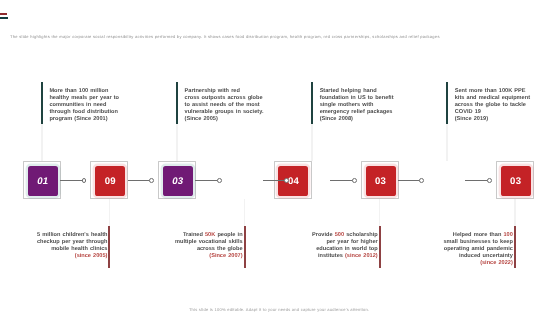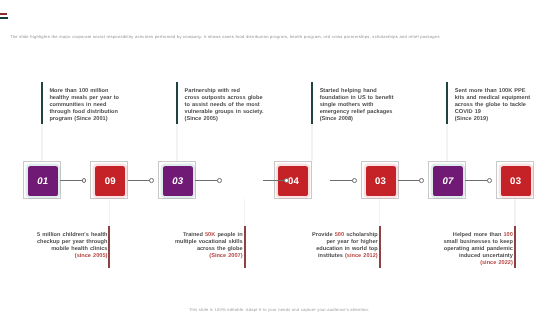--- a/index.html
+++ b/index.html
@@ -99,23 +99,20 @@
       </div>
       <div class="conn" style="left: 262.78px; top: 179.85px; width: 23.9px;"></div>
       <div class="dot" style="left: 284.28px; top: 177.8px;"></div>
       <div class="conn" style="left: 330.34px; top: 179.85px; width: 23.9px;"></div>
       <div class="dot" style="left: 351.84px; top: 177.8px;"></div>
       <div class="node red" style="left: 360.7px; top: 161.2px;">
         <div class="inner">03</div>
       </div>
       <div class="conn" style="left: 397.9px; top: 179.85px; width: 23.9px;"></div>
       <div class="dot" style="left: 419.4px; top: 177.8px;"></div>
-      <div class="node teal" style="left: 428.26px; top: 161.2px;">
-        <div class="inner">07</div>
-      </div>
       <div class="conn" style="left: 465.46px; top: 179.85px; width: 23.9px;"></div>
       <div class="dot" style="left: 486.96px; top: 177.8px;"></div>
       <div class="node red" style="left: 495.82px; top: 161.2px;">
         <div class="inner">03</div>
       </div>
     </div>
   <div class="callouts" id="co">
       <div class="bar teal" style="left: 40.9px; width: 2px; top: 82.2px; height: 41.4px;"></div>
       <div class="stem" style="left: 41.1px; top: 123.6px; height: 37.6px;"></div>
       <div class="txt top" style="left: 49.4px; top: 87.6px;">

